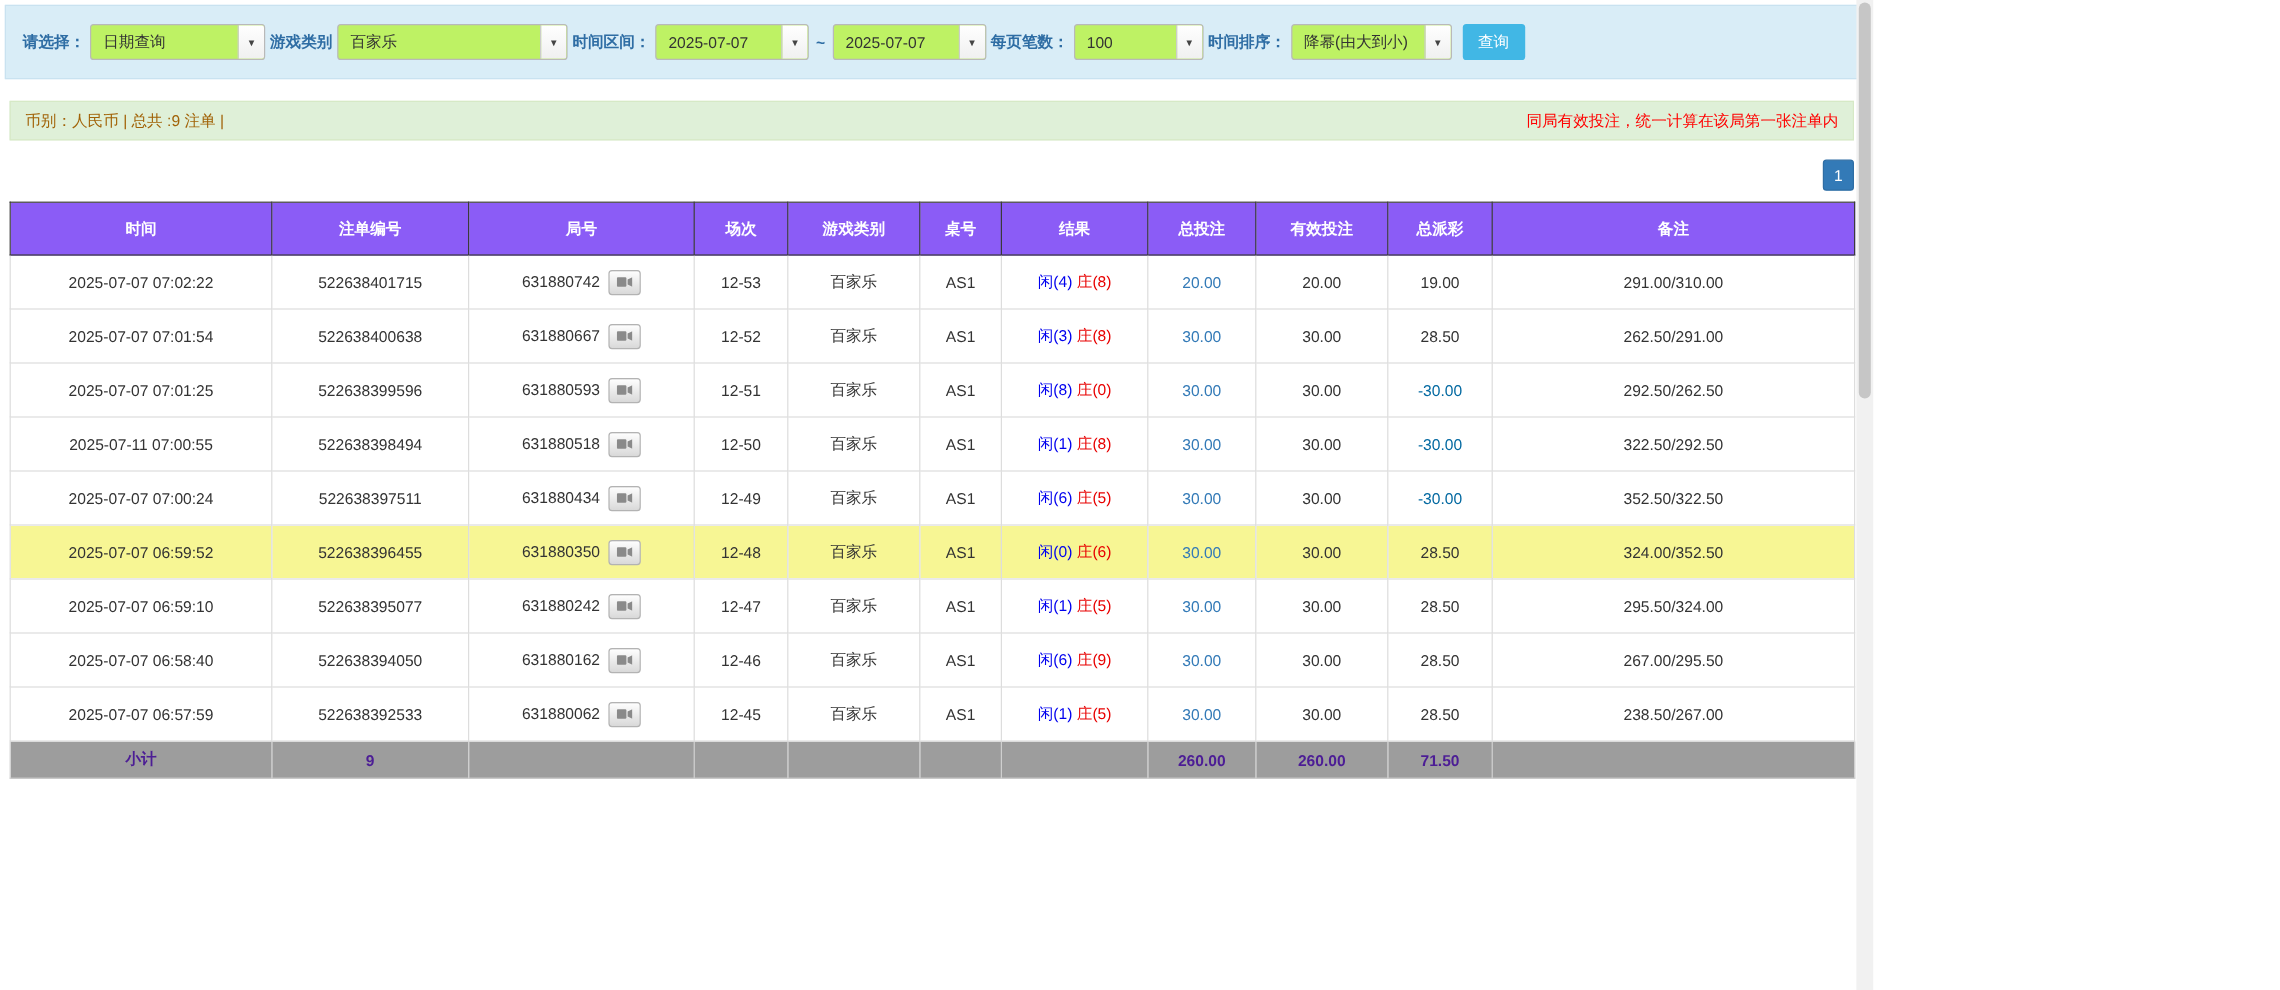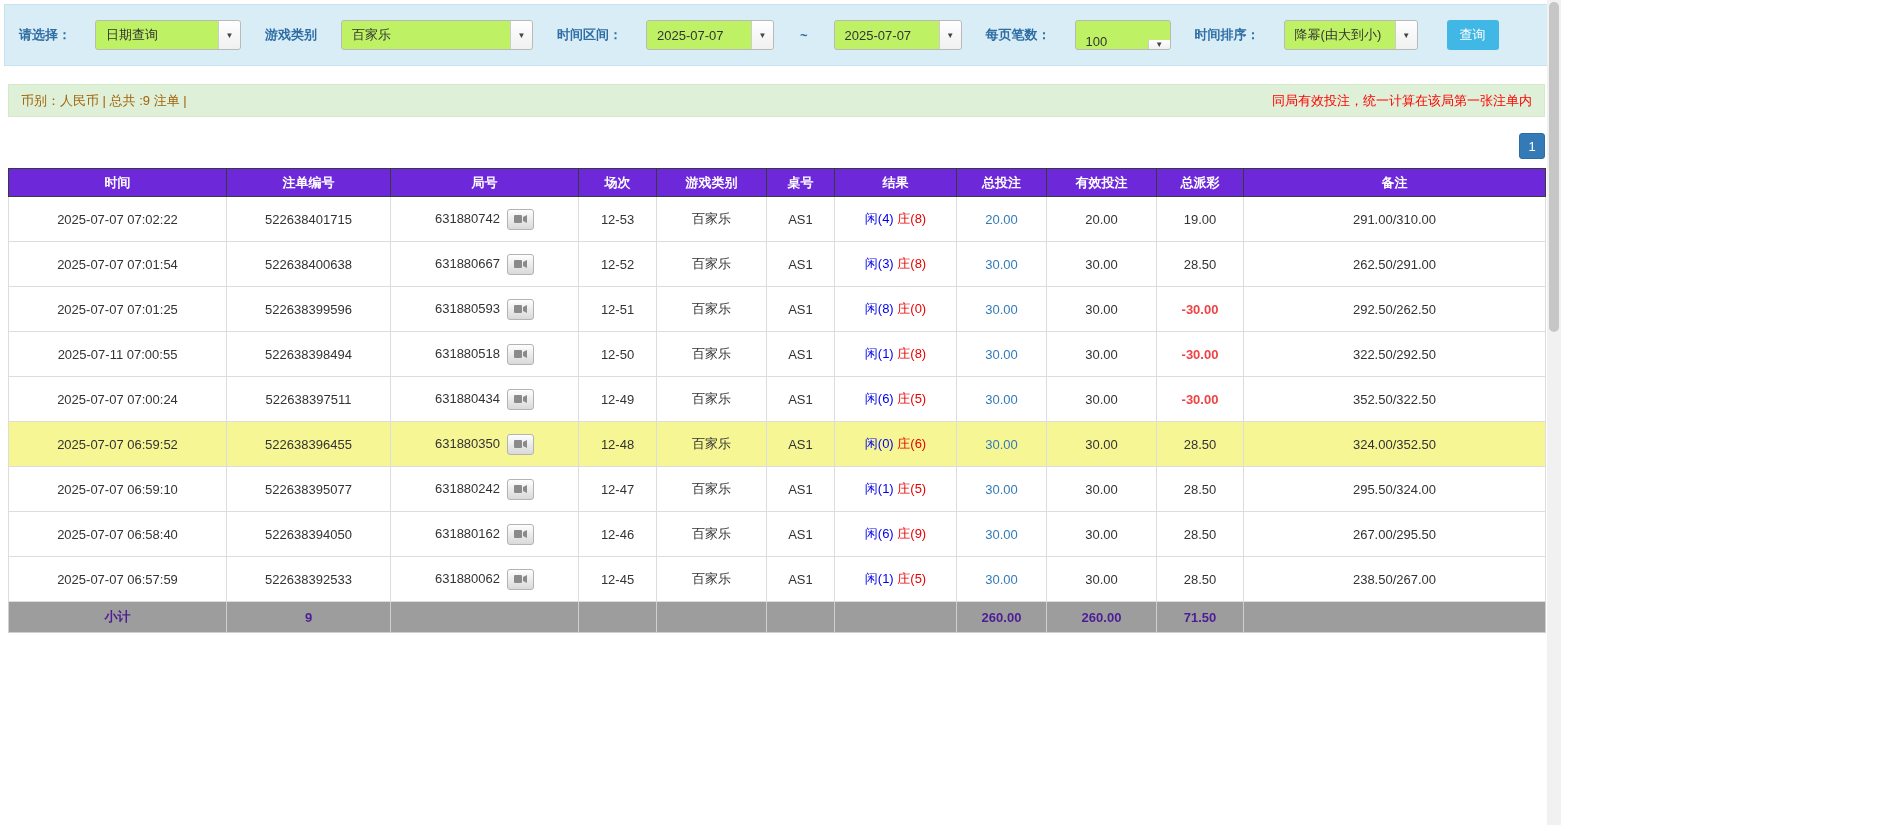--- a/index.html
+++ b/index.html
@@ -6,37 +6,37 @@
   html,body { width:1900px; height:825px; background:#fff; }
   body {
     font-family: "Liberation Sans", "DejaVu Sans", sans-serif;
     position: relative; overflow: hidden; color:#333;
   }
   .page { width:1553px; }
 
   
   .filter-bar {
     margin:4px 4px 0 4px; background:#d9edf7; border:1px solid #c9e2f0;
-    height:62px; display:flex; align-items:center; padding:0 14px; gap:24px;
+    height:62px; display:flex; align-items:center; padding:0 14px; gap:4px;
     white-space:nowrap;
   }
   .lbl { color:#2e6da4; font-weight:bold; font-size:13px; }
   .combo {
     display:flex; height:30px; background:#bef264; border:1px solid #b9b9b9;
     border-radius:3px; align-items:stretch; overflow:hidden; cursor:pointer;
   }
   .combo-text { padding:0 10px; font-size:13px; color:#333; display:flex; align-items:center; flex:1; }
   .combo-arrow {
     width:22px; border-left:1px solid #ccc; display:flex; align-items:center;
     justify-content:center; color:#444; font-size:8px; background:linear-gradient(#fff,#f0f0f0);
   }
   .w-querytype { width:146px; }
   .w-game { width:192px; }
   .w-date { width:128px; }
-  .w-perpage { width:96px;align-items:flex-end; }
+  .w-perpage { width:108px; }
   .w-sort { width:134px; }
   .tilde { color:#2e6da4; font-weight:bold; font-size:13px; padding:0 2px; }
   .search-btn {
     background:#41b7e5; color:#fff; border:none; border-radius:3px; height:30px;
     padding:0 13px; font-size:13px; cursor:pointer; margin-left:5px;
   }
 
   
   .info-bar {
     margin:18px 8px 0 8px; background:#dff0d8; border:1px solid #d6e9c6;
@@ -50,32 +50,32 @@
   .pagination { margin:16px 8px 9px 8px; display:flex; justify-content:flex-end; }
   .page-btn {
     background:#337ab7; color:#fff; min-width:26px; height:26px; display:flex;
     align-items:center; justify-content:center; border-radius:3px; font-size:13px;
     cursor:pointer; border:1px solid #2e6da4;
   }
 
   
   table { width:1537px; margin:0 8px; border-collapse:collapse; table-layout:fixed; font-size:13px; }
   thead th {
-    background:#6d28d9; color:#fff; font-weight:bold; height:28px;
+    background:#8b5cf6; color:#fff; font-weight:bold; height:44px;
     border:1px solid #3a3a3a; font-size:13px; text-align:center;
   }
   tbody td {
     height:45px; text-align:center; border:1px solid #ddd; color:#333;
     background:#fff; overflow:hidden;
   }
   tr.highlight td { background:#f7f694; }
   .res-player { color:#0000ee; }
   .res-banker { color:#e80000; }
   .bet-link { color:#337ab7; cursor:pointer; }
-  td.payout.neg { color:#ef4444;font-weight:bold; }
+  td.payout.neg { color:#0369a1; }
   tfoot td {
     background:#9d9d9d; color:#4c1d95; height:31px; text-align:center;
     border:1px solid #cfcfcf; font-weight:bold; font-size:13px;
   }
   .video-btn {
     display:inline-flex; width:27px; height:21px; border:1px solid #b3b3b3;
     border-radius:3px; background:linear-gradient(#fefefe,#d9d9d9);
     align-items:center; justify-content:center; margin-left:7px;
     vertical-align:middle; cursor:pointer;
   }

